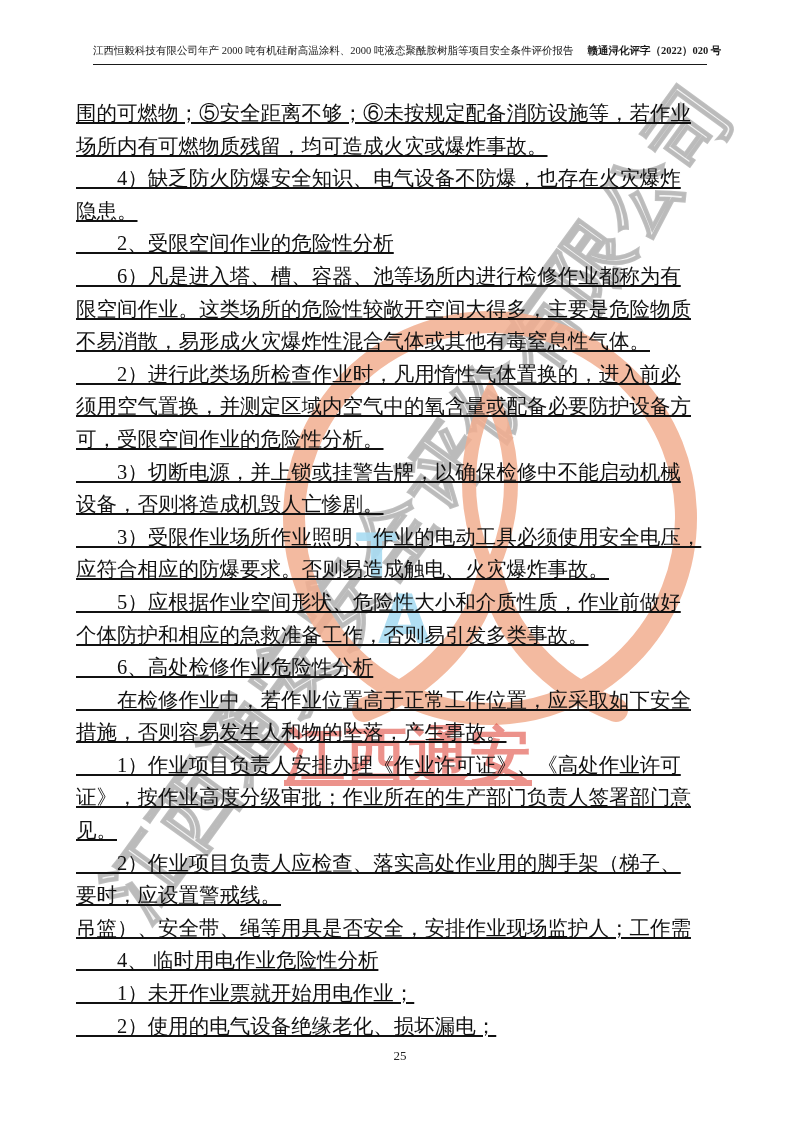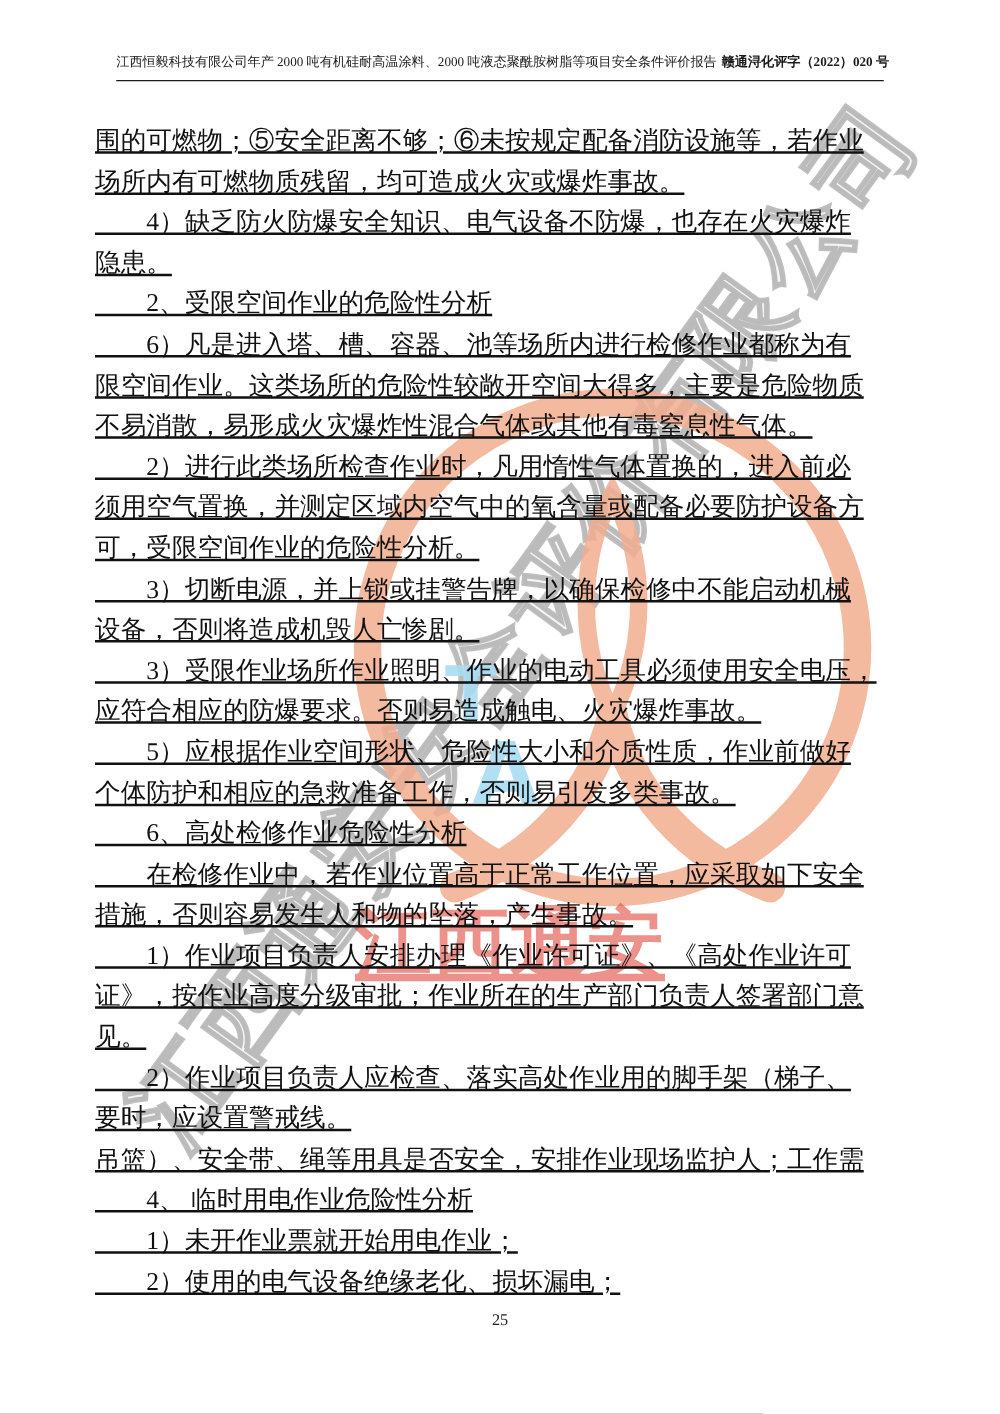--- a/index.html
+++ b/index.html
@@ -14,21 +14,21 @@
   }
   
   .header{
     position:absolute;left:93px;right:93px;top:44px;
     display:flex;justify-content:space-between;
     padding-bottom:6px;
     border-bottom:1.6px solid #1a1a1a;
     font-size:10.5px;line-height:14px;white-space:nowrap;
     color:#1a1a1a;
   }
-  .header .doc-no{font-weight:bold;margin-left:4px;}
+  .header .doc-no{font-weight:bold;margin-left:14px;}
   
   .body-text{
     position:absolute;left:76px;top:97px;width:616px;
     font-size:20.5px;line-height:32.6px;
     z-index:2;
     text-decoration:underline;
   }
   .body-text .line{height:32.6px;white-space:nowrap;}
   
   .page-number{

